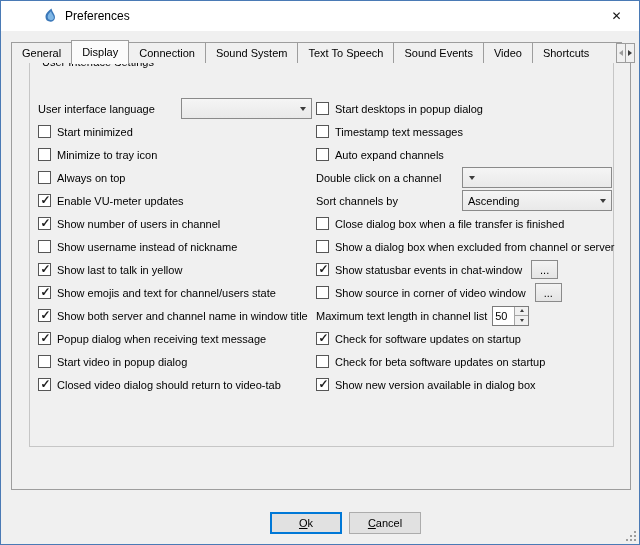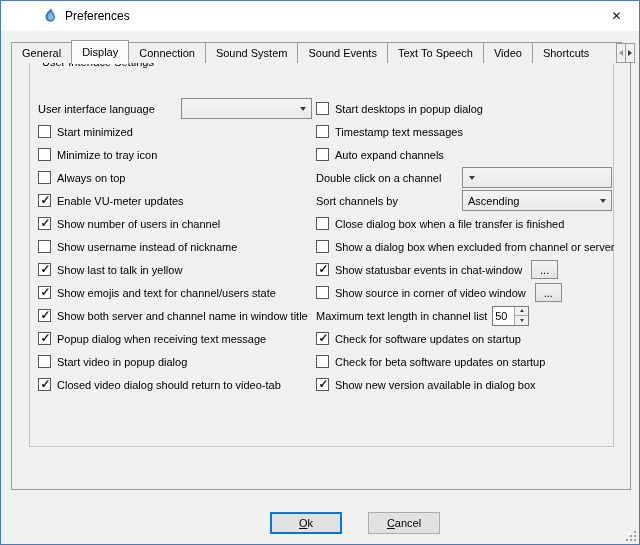--- a/index.html
+++ b/index.html
@@ -76,21 +76,21 @@
   .spin-btn.up { border-bottom: 1px solid #a5a5a5; }
   .tri-up-s   { width:0; height:0; border-left:2.5px solid transparent; border-right:2.5px solid transparent; border-bottom:3px solid #3c3c3c; }
   .tri-down-s { width:0; height:0; border-left:2.5px solid transparent; border-right:2.5px solid transparent; border-top:3px solid #3c3c3c; }
 
   
   .btn { position: absolute; width: 72px; height: 22px; background: #e1e1e1; border: 1px solid #acacac;
          display: flex; align-items: center; justify-content: center; }
   .btn span { display: block; }
   .btn span::first-letter { text-decoration: underline; }
   .btn-ok { left: 269px; top: 511px; border-color: #0078d7; box-shadow: inset 0 0 0 1px #0078d7; }
-  .btn-cancel { left: 367px; top: 511px; }
+  .btn-cancel { left: 348px; top: 511px; }
 
   .grip { position: absolute; right: 2px; bottom: 2px; }
 </style>
 </head>
 <body>
 
 <div class="window">
 
   <div class="titlebar">
     <span class="app-icon">
@@ -103,22 +103,22 @@
     <div class="close-btn">
       <span>✕</span>
     </div>
   </div>
 
   <div class="tabbar">
     <div class="tab">General</div>
     <div class="tab active">Display</div>
     <div class="tab">Connection</div>
     <div class="tab">Sound System</div>
+    <div class="tab">Text To Speech</div>
     <div class="tab">Sound Events</div>
-    <div class="tab">Text To Speech</div>
     <div class="tab">Video</div>
     <div class="tab">Shortcuts</div>
   </div>
   <div class="tab-scroll">
     <div class="ts-btn">
         <span class="tri-left"></span>
       </div>
     <div class="ts-btn">
         <span class="tri-right"></span>
       </div>

